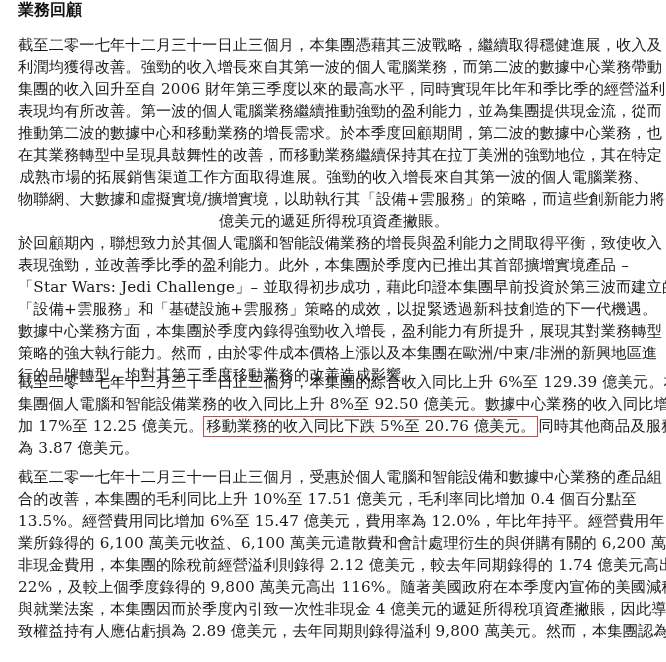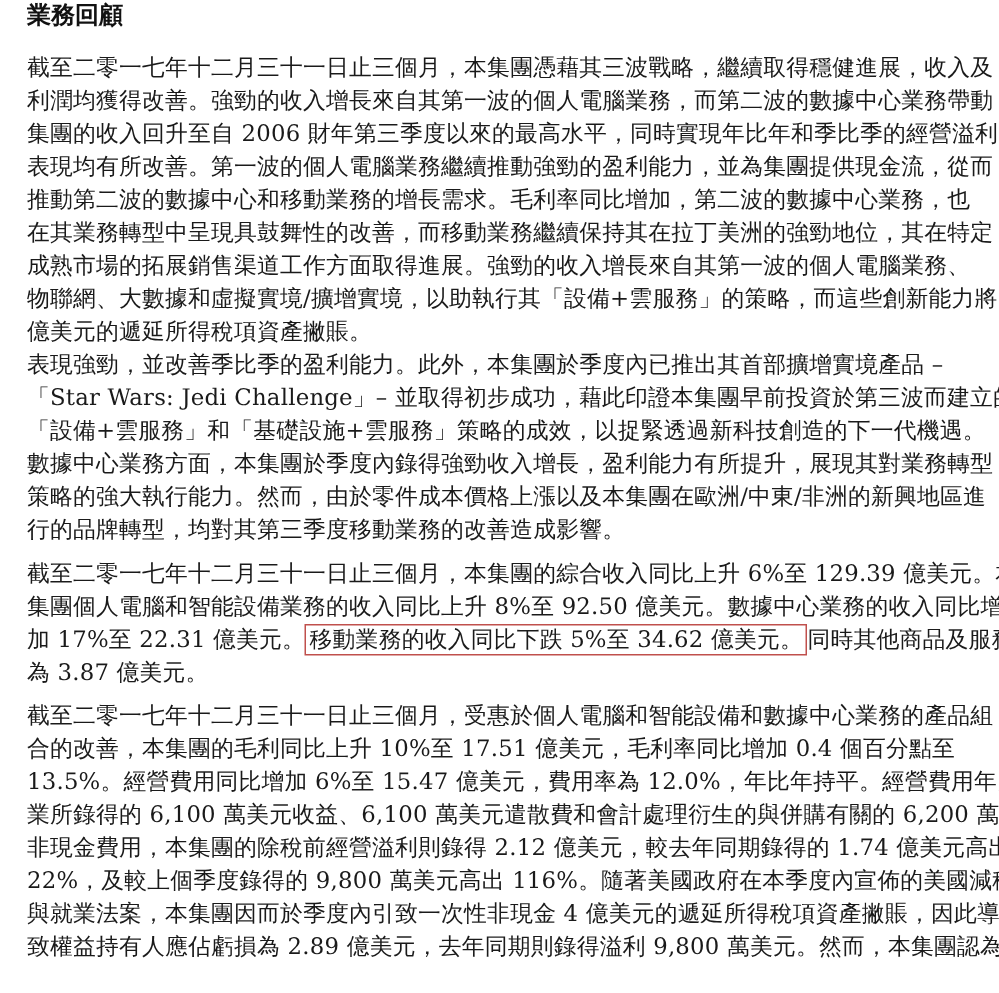--- a/index.html
+++ b/index.html
@@ -28,46 +28,47 @@
     margin: -1px 0;
     line-height: 19px;
   }
 </style>
 </head>
 <body>
 
 <div class="page">
   <div class="title">業務回顧</div>
 
-  <div class="para" style="top:34px;">
+  <div class="para" style="top:34px;text-align:center;">
     <span class="line">截至二零一七年十二月三十一日止三個月，本集團憑藉其三波戰略，繼續取得穩健進展，收入及</span>
     <span class="line">利潤均獲得改善。強勁的收入增長來自其第一波的個人電腦業務，而第二波的數據中心業務帶動</span>
     <span class="line">集團的收入回升至自 2006 財年第三季度以來的最高水平，同時實現年比年和季比季的經營溢利</span>
     <span class="line">表現均有所改善。第一波的個人電腦業務繼續推動強勁的盈利能力，並為集團提供現金流，從而</span>
-    <span class="line">推動第二波的數據中心和移動業務的增長需求。毛利率同比增加，第二波的數據中心業務，也</span>
+    <span class="line">推動第二波的數據中心和移動業務的增長需求。於本季度回顧期間，第二波的數據中心業務，也</span>
     <span class="line">在其業務轉型中呈現具鼓舞性的改善，而移動業務繼續保持其在拉丁美洲的強勁地位，其在特定</span>
     <span class="line">成熟市場的拓展銷售渠道工作方面取得進展。強勁的收入增長來自其第一波的個人電腦業務、</span>
     <span class="line">物聯網、大數據和虛擬實境/擴增實境，以助執行其「設備+雲服務」的策略，而這些創新能力將</span>
     <span class="line">億美元的遞延所得稅項資產撇賬。</span>
   </div>
 
   <div class="para" style="top:232px;">
+    <span class="line">於回顧期內，聯想致力於其個人電腦和智能設備業務的增長與盈利能力之間取得平衡，致使收入</span>
     <span class="line">表現強勁，並改善季比季的盈利能力。此外，本集團於季度內已推出其首部擴增實境產品 –</span>
     <span class="line">「Star Wars: Jedi Challenge」– 並取得初步成功，藉此印證本集團早前投資於第三波而建立的</span>
     <span class="line">「設備+雲服務」和「基礎設施+雲服務」策略的成效，以捉緊透過新科技創造的下一代機遇。</span>
     <span class="line">數據中心業務方面，本集團於季度內錄得強勁收入增長，盈利能力有所提升，展現其對業務轉型</span>
     <span class="line">策略的強大執行能力。然而，由於零件成本價格上漲以及本集團在歐洲/中東/非洲的新興地區進</span>
     <span class="line">行的品牌轉型，均對其第三季度移動業務的改善造成影響。</span>
   </div>
 
   <div class="para" style="top:371px;">
     <span class="line">截至二零一七年十二月三十一日止三個月，本集團的綜合收入同比上升 6%至 129.39 億美元。本</span>
     <span class="line">集團個人電腦和智能設備業務的收入同比上升 8%至 92.50 億美元。數據中心業務的收入同比增</span>
     <span class="line">
-      <span>加 17%至 22.31 億美元。</span><span class="highlight" style="border-color: rgb(192, 80, 77);">移動業務的收入同比下跌 5%至 34.62 億美元。</span><span>同時其他商品及服務收入</span>
+      <span>加 17%至 12.25 億美元。</span><span class="highlight" style="border-color: rgb(192, 80, 77);">移動業務的收入同比下跌 5%至 20.76 億美元。</span><span>同時其他商品及服務收入</span>
     </span>
     <span class="line">為 3.87 億美元。</span>
   </div>
 
   <div class="para" style="top:466px;">
     <span class="line">截至二零一七年十二月三十一日止三個月，受惠於個人電腦和智能設備和數據中心業務的產品組</span>
     <span class="line">合的改善，本集團的毛利同比上升 10%至 17.51 億美元，毛利率同比增加 0.4 個百分點至</span>
     <span class="line">13.5%。經營費用同比增加 6%至 15.47 億美元，費用率為 12.0%，年比年持平。經營費用年比年</span>
     <span class="line">業所錄得的 6,100 萬美元收益、6,100 萬美元遣散費和會計處理衍生的與併購有關的 6,200 萬美元</span>
     <span class="line">非現金費用，本集團的除稅前經營溢利則錄得 2.12 億美元，較去年同期錄得的 1.74 億美元高出</span>

